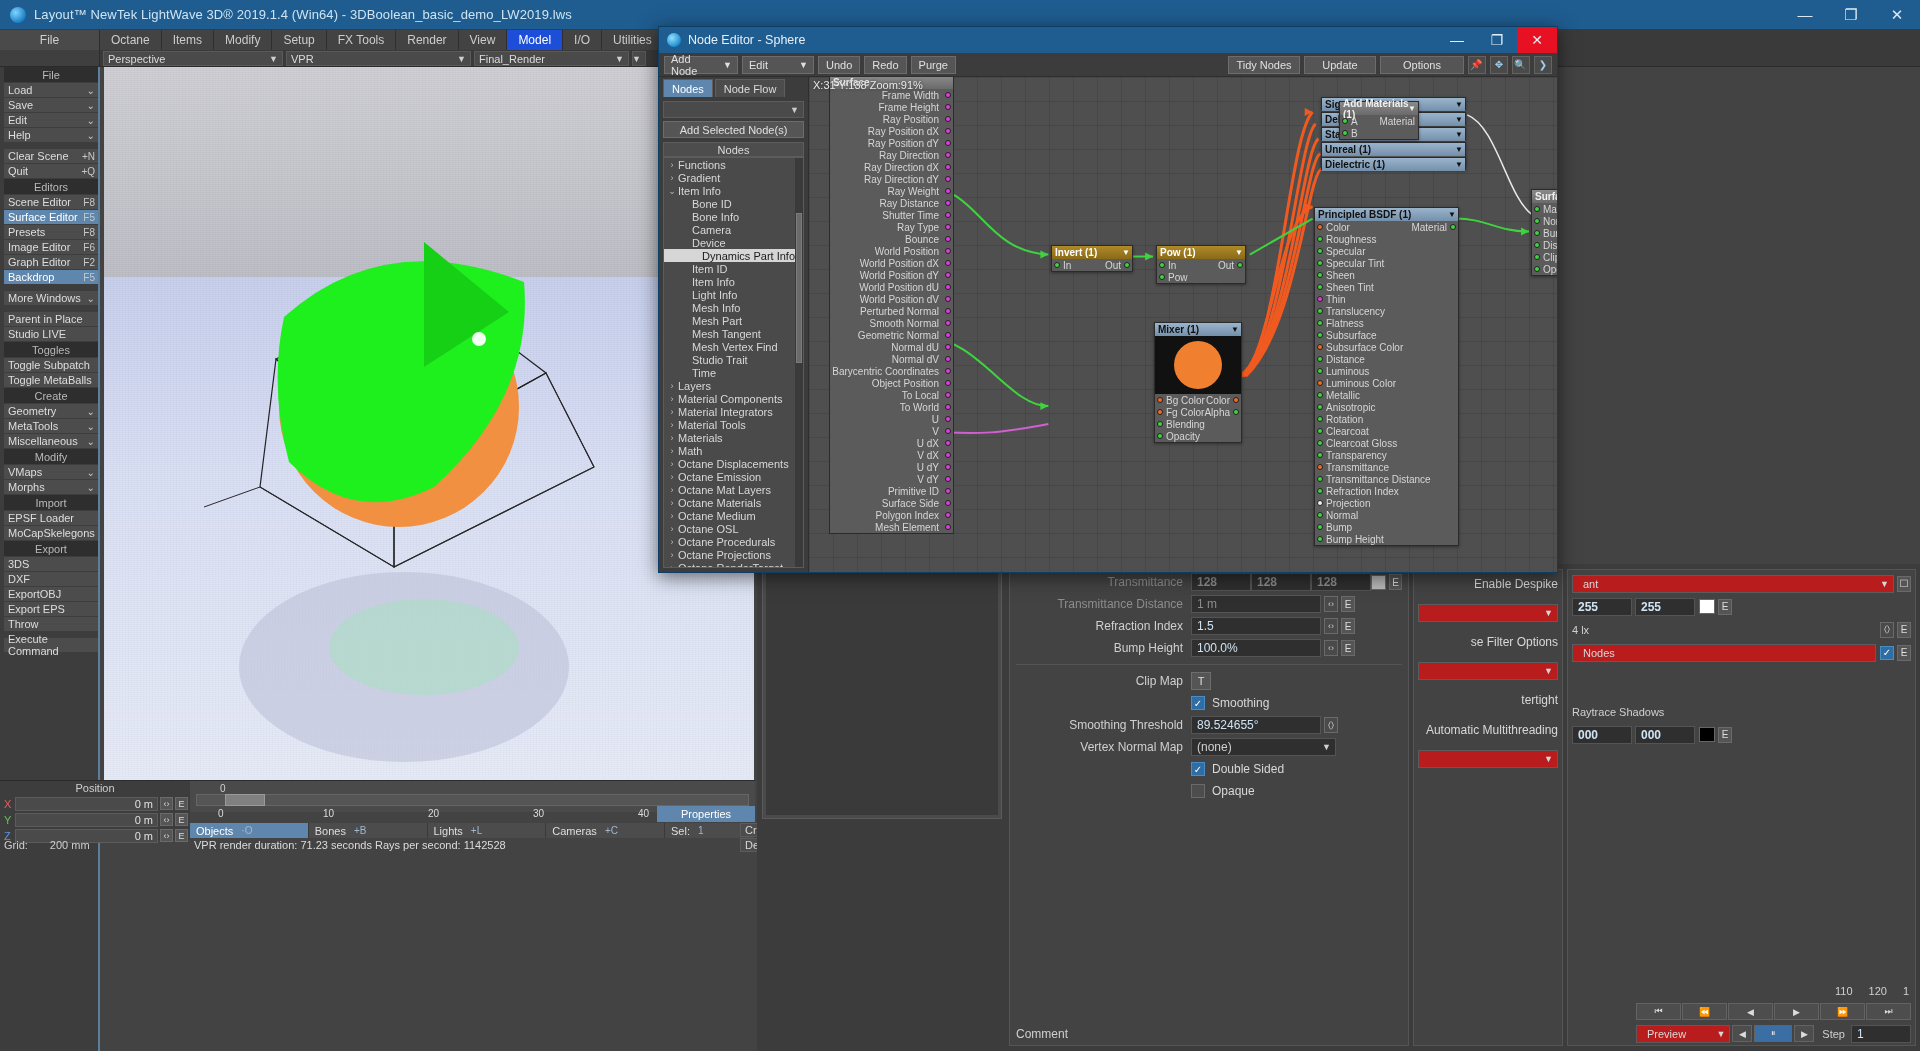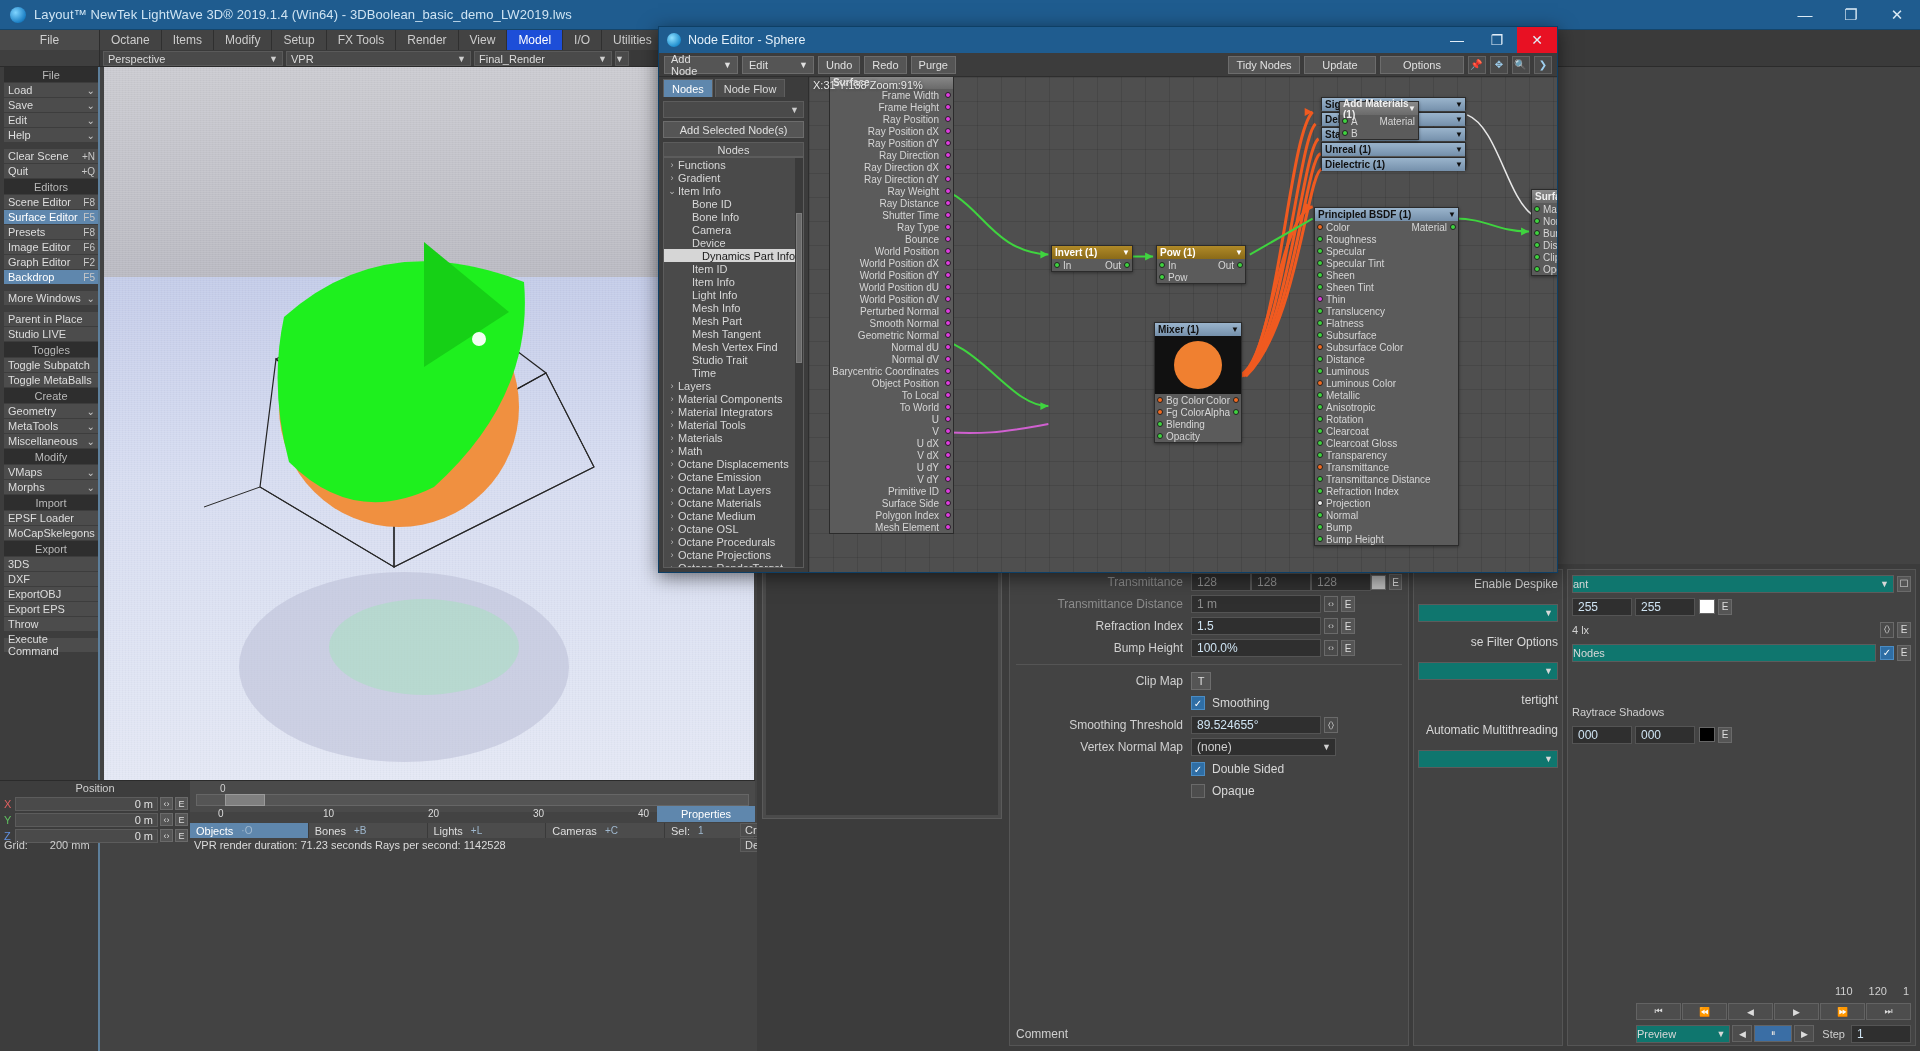--- a/index.html
+++ b/index.html
@@ -149,39 +149,39 @@
                  border:1px solid #5a5a5a; }
   .preview-inner { position:absolute; inset:3px; background:#3a3a3a; }
   .surf-panel { position:absolute; left:252px; top:5px; width:400px; bottom:5px; background:#434343;
                 border:1px solid #555; }
   .srow { display:flex; align-items:center; height:20px; margin:2px 6px; }
   .srow .sl { flex:0 0 175px; text-align:right; padding-right:8px; font-size:12px; color:#d0d0d0; }
   .srow .sl.dim { color:#8d8d8d; }
   .sval { background:#2f2f2f; border:1px solid #545454; height:18px; display:flex; align-items:center;
           padding:0 5px; font-size:12px; color:#cfe4f3; min-width:60px; }
   .sval.dim { color:#8d8d8d; }
-  .sval.num { width:38px; justify-content:flex-start; }
+  .sval.num { width:38px; justify-content:flex-start;font-weight:bold; }
   .swatch { width:16px; height:15px; background:#b9b9b9; border:1px solid #666; }
   .e-btn { width:14px; height:16px; background:#555; border:1px solid #6a6a6a; font-size:10px;
            display:flex; align-items:center; justify-content:center; margin-left:3px; color:#ddd; }
   .env-btn { width:14px; height:16px; background:#4a4a4a; border:1px solid #6a6a6a; font-size:9px;
              display:flex; align-items:center; justify-content:center; margin-left:3px; color:#cfcfcf; }
   .sep { height:1px; background:#555; margin:6px 6px; }
   .chk-blue { width:14px; height:14px; background:#2f6ea5; border:1px solid #4a8cc4; color:#fff;
               display:flex; align-items:center; justify-content:center; font-size:10px; }
   .chk-off { width:14px; height:14px; background:#4d4d4d; border:1px solid #6a6a6a; }
   .t-btn { width:20px; height:18px; background:#555; border:1px solid #6d6d6d; color:#ddd;
            display:flex; align-items:center; justify-content:center; font-size:11px; }
   .comment-row { position:absolute; left:6px; bottom:4px; font-size:12px; color:#cfcfcf; }
 
   .mid-panel { position:absolute; left:656px; top:5px; width:150px; bottom:5px; background:#434343;
                border:1px solid #555; padding:4px; }
   .mp-row { height:20px; display:flex; align-items:center; margin-bottom:10px; font-size:12px;justify-content:flex-end; }
-  .mp-combo { flex:1; background:#0f766e; border:1px solid #5c5c5c; height:18px; position:relative;
-              display:flex; align-items:center; padding:0 0; font-size:11px; }
+  .mp-combo { flex:1; background:#b91c1c; border:1px solid #5c5c5c; height:18px; position:relative;
+              display:flex; align-items:center; padding:0 10px; font-size:11px; }
   .mp-combo .cv { position:absolute; right:4px; font-size:9px; }
 
   .right-panel { position:absolute; left:810px; top:5px; right:4px; bottom:5px; background:#434343;
                  border:1px solid #555; padding:4px; }
   .rp-row { display:flex; align-items:center; height:19px; margin-bottom:4px; font-size:11px; }
   .rp-lbl { font-size:11px; color:#d0d0d0; }
 
   
   .transport { position:absolute; right:4px; bottom:24px; width:275px; height:19px; display:flex;
                gap:1px; align-items:center; }
@@ -309,21 +309,21 @@
   <div class="viewrow">
     <div class="vr-pad"></div>
     <div class="vsel" style="width:180px">
       <span>Perspective</span>
       <span class="cv">▼</span>
     </div>
     <div class="vsel" style="width:185px">
       <span>VPR</span>
       <span class="cv">▼</span>
     </div>
-    <div class="vsel" style="width:138px">
+    <div class="vsel" style="width:155px">
       <span>Final_Render</span>
       <span class="cv">▼</span>
     </div>
     <div class="vsel" style="width:14px">
       <span class="cv">▼</span>
     </div>
   </div>
 
   <div class="sidebar" id="sidebar">
       <div class="sb-head">File</div>

